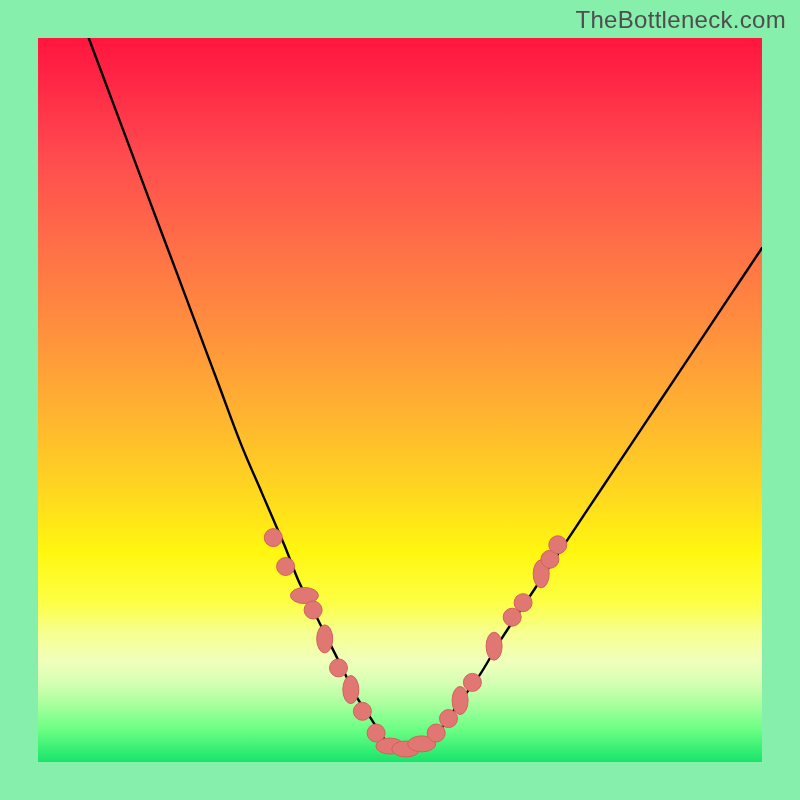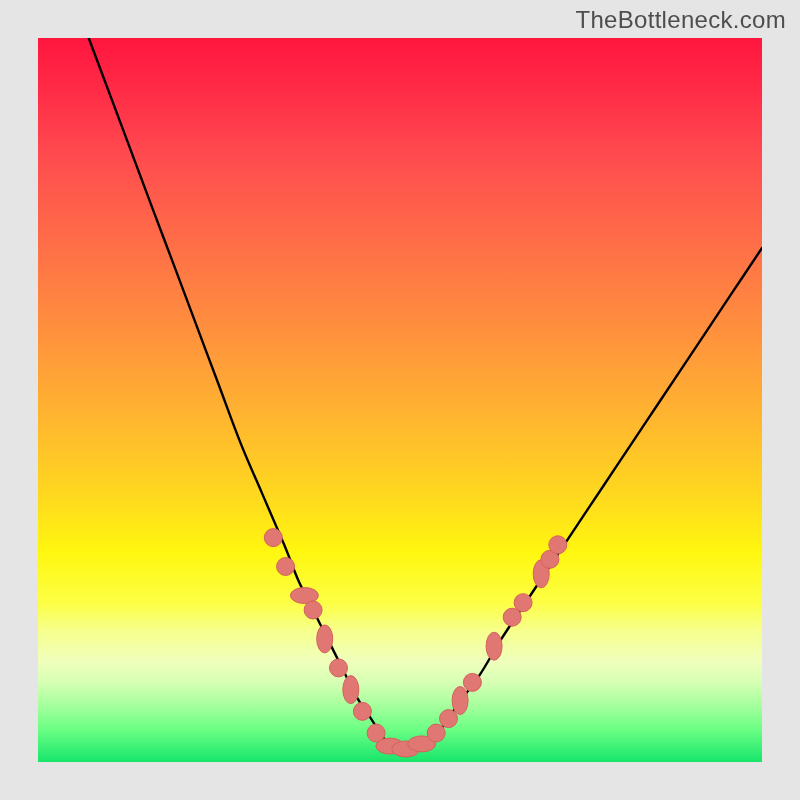--- a/index.html
+++ b/index.html
@@ -8,21 +8,21 @@
     width: 800px;
     height: 800px;
     overflow: hidden;
     background: #000;
     font-family: Arial, Helvetica, sans-serif;
   }
   .frame {
     position: relative;
     width: 800px;
     height: 800px;
-    background: #e5e5e5;
+    background: #86efac;
   }
   .watermark {
     position: absolute;
     top: 6px;
     right: 14px;
     color: #4e4e4e;
     font-size: 24px;
     font-weight: 500;
     letter-spacing: 0.3px;
     z-index: 50;

